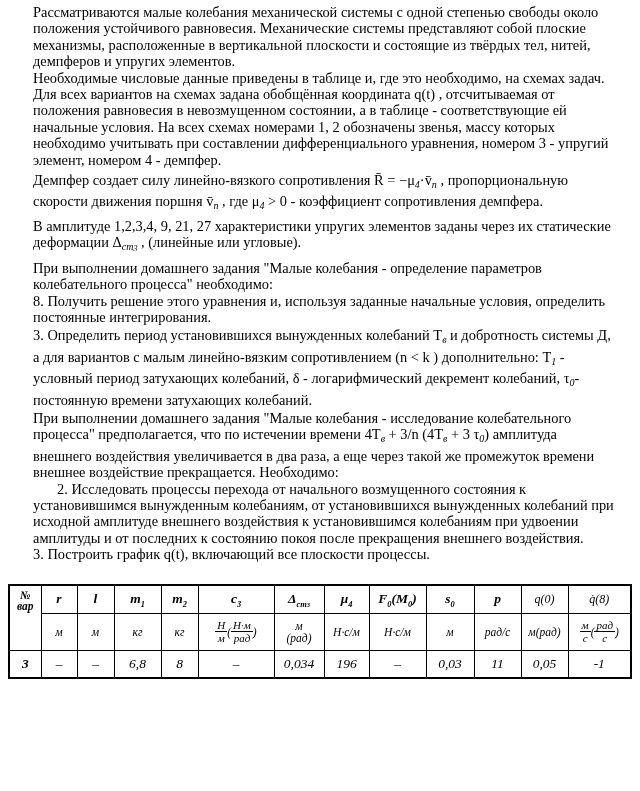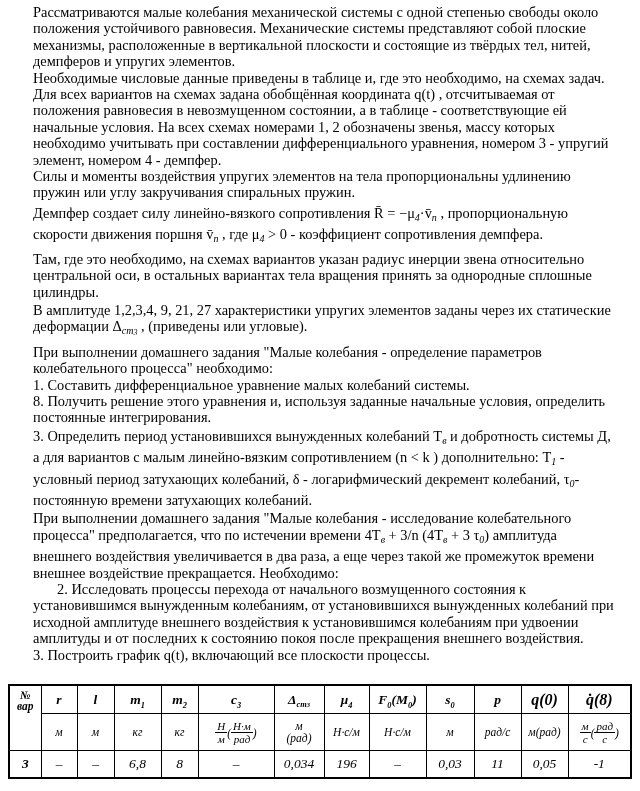--- a/index.html
+++ b/index.html
@@ -41,21 +41,21 @@
     border:1px solid #000;
     padding:1px 2px;
     text-align:center;
     vertical-align:middle;
     overflow:hidden;
   }
   .sym-row th{
     font-weight:bold;font-style:italic;
     font-size:13.5px;height:25px;
   }
-  .sym-row th.light{font-weight:bold;font-size:16px;}
+  .sym-row th.light{font-weight:normal;font-size:12px;}
   th.var-cell{
     font-weight:bold;font-style:italic;
     font-size:11.5px;line-height:11px;
     vertical-align:top;padding-top:4px;
   }
   .vtable sub{font-size:0.62em;line-height:0;}
   .ss{font-size:0.78em;}
   .unit-row th{
     font-weight:normal;font-style:italic;
     font-size:11.5px;height:34px;
@@ -71,26 +71,23 @@
   td.var-val{font-weight:bold;}
 </style>
 </head>
 <body>
 
 <div class="page">
 
   <div class="text-block">
       <p class="para"><span class="seg-p">Рассматриваются малые колебания механической системы с одной степенью свободы около положения устойчивого равновесия. Механические системы представляют собой плоские механизмы, расположенные в вертикальной плоскости и состоящие из твёрдых тел, нитей, демпферов и упругих элементов.</span></p>
       <p class="para"><span class="seg-p">Необходимые числовые данные приведены в таблице и, где это необходимо, на схемах задач. Для всех вариантов на схемах задана обобщённая координата </span><span class="seg-i">q(t)</span><span class="seg-p"> , отсчитываемая от положения равновесия в невозмущенном состоянии, а в таблице - соответствующие ей начальные условия. На всех схемах номерами </span><span class="seg-i">1, 2</span><span class="seg-p"> обозначены звенья, массу которых необходимо учитывать при составлении дифференциального уравнения, номером </span><span class="seg-i">3</span><span class="seg-p"> - упругий элемент, номером </span><span class="seg-i">4</span><span class="seg-p"> - демпфер.</span></p>
-      <p class="para"><span class="seg-p">Силы и моменты воздействия упругих элементов на тела пропорциональны удлинению пружин или углу закручивания спиральных пружин.</span></p>
       <p class="para gap"><span class="seg-p">Демпфер создает силу линейно-вязкого сопротивления </span><span class="seg-i">R̄</span><span class="seg-p"> = −</span><span class="seg-i">μ</span><span class="seg-sub">4</span><span class="seg-p">·</span><span class="seg-i">v̄</span><span class="seg-sub">п</span><span class="seg-p"> , пропорциональную скорости движения поршня </span><span class="seg-i">v̄</span><span class="seg-sub">п</span><span class="seg-p"> , где </span><span class="seg-i">μ</span><span class="seg-sub">4</span><span class="seg-p"> &gt; 0  - коэффициент сопротивления демпфера.</span></p>
-      <p class="para"><span class="seg-p">Там, где это необходимо, на схемах вариантов указан радиус инерции звена относительно центральной оси, в остальных вариантах тела вращения принять за однородные сплошные цилиндры.</span></p>
-      <p class="para gap-sm"><span class="seg-p">В амплитуде </span><span class="seg-i">1,2,3,4, 9, 21, 27</span><span class="seg-p"> характеристики упругих элементов заданы через их статические деформации </span><span class="seg-i">Δ</span><span class="seg-sub">ст</span><span class="seg-subsub">3</span><span class="seg-p"> , (приведены или угловые).</span></p>
+      <p class="para gap-sm"><span class="seg-p">В амплитуде </span><span class="seg-i">1,2,3,4, 9, 21, 27</span><span class="seg-p"> характеристики упругих элементов заданы через их статические деформации </span><span class="seg-i">Δ</span><span class="seg-sub">ст</span><span class="seg-subsub">3</span><span class="seg-p"> , (линейные или угловые).</span></p>
       <p class="para"><span class="seg-p">При выполнении домашнего задания "Малые колебания - определение параметров колебательного процесса" необходимо:</span></p>
-      <p class="para"><span class="seg-p">1. Составить дифференциальное уравнение малых колебаний системы.</span></p>
       <p class="para"><span class="seg-p">8. Получить решение этого уравнения и, используя заданные начальные условия, определить постоянные интегрирования.</span></p>
       <p class="para gap-sm"><span class="seg-p">3. Определить период установившихся вынужденных колебаний </span><span class="seg-i">T</span><span class="seg-sub">в</span><span class="seg-p"> и добротность системы Д, а для вариантов с малым линейно-вязким сопротивлением (</span><span class="seg-i">n &lt; k</span><span class="seg-p"> ) дополнительно: </span><span class="seg-i">T</span><span class="seg-sub">1</span><span class="seg-p"> - условный период затухающих колебаний,  </span><span class="seg-i">δ</span><span class="seg-p"> - логарифмический декремент колебаний, </span><span class="seg-i">τ</span><span class="seg-sub">0</span><span class="seg-p">- постоянную времени затухающих колебаний.</span></p>
       <p class="para"><span class="seg-p">При выполнении домашнего задания "Малые колебания - исследование колебательного процесса" предполагается, что по истечении времени </span><span class="seg-i">4T</span><span class="seg-sub">в</span><span class="seg-i"> + 3/n</span><span class="seg-i"> (4T</span><span class="seg-sub">в</span><span class="seg-i"> + 3 </span><span class="seg-i">τ</span><span class="seg-sub">0</span><span class="seg-p">) амплитуда внешнего воздействия увеличивается в два раза, а еще через такой же промежуток времени внешнее воздействие прекращается. Необходимо:</span></p>
       <p class="para indent"><span class="seg-p">2. Исследовать процессы перехода от начального возмущенного состояния к установившимся вынужденным колебаниям, от установившихся вынужденных колебаний при исходной амплитуде внешнего воздействия к установившимся колебаниям при удвоении амплитуды и от последних к состоянию покоя после прекращения внешнего воздействия.</span></p>
       <p class="para"><span class="seg-p">3. Построить график </span><span class="seg-i">q(t)</span><span class="seg-p">, включающий все плоскости процессы.</span></p>
     </div>
 
   <table class="vtable">
     <colgroup>
       <col style="width:32px">

